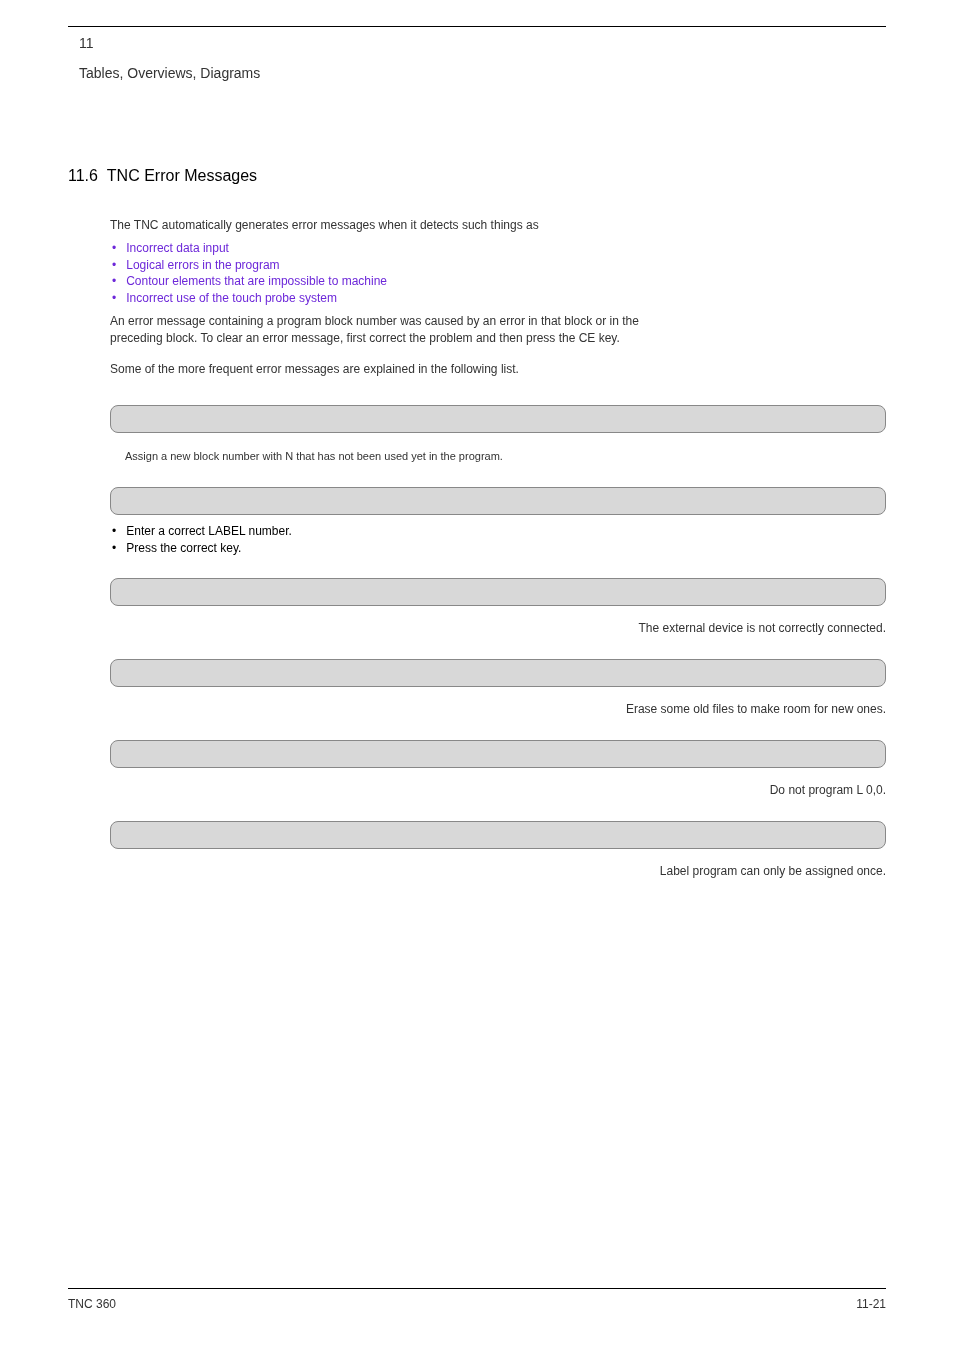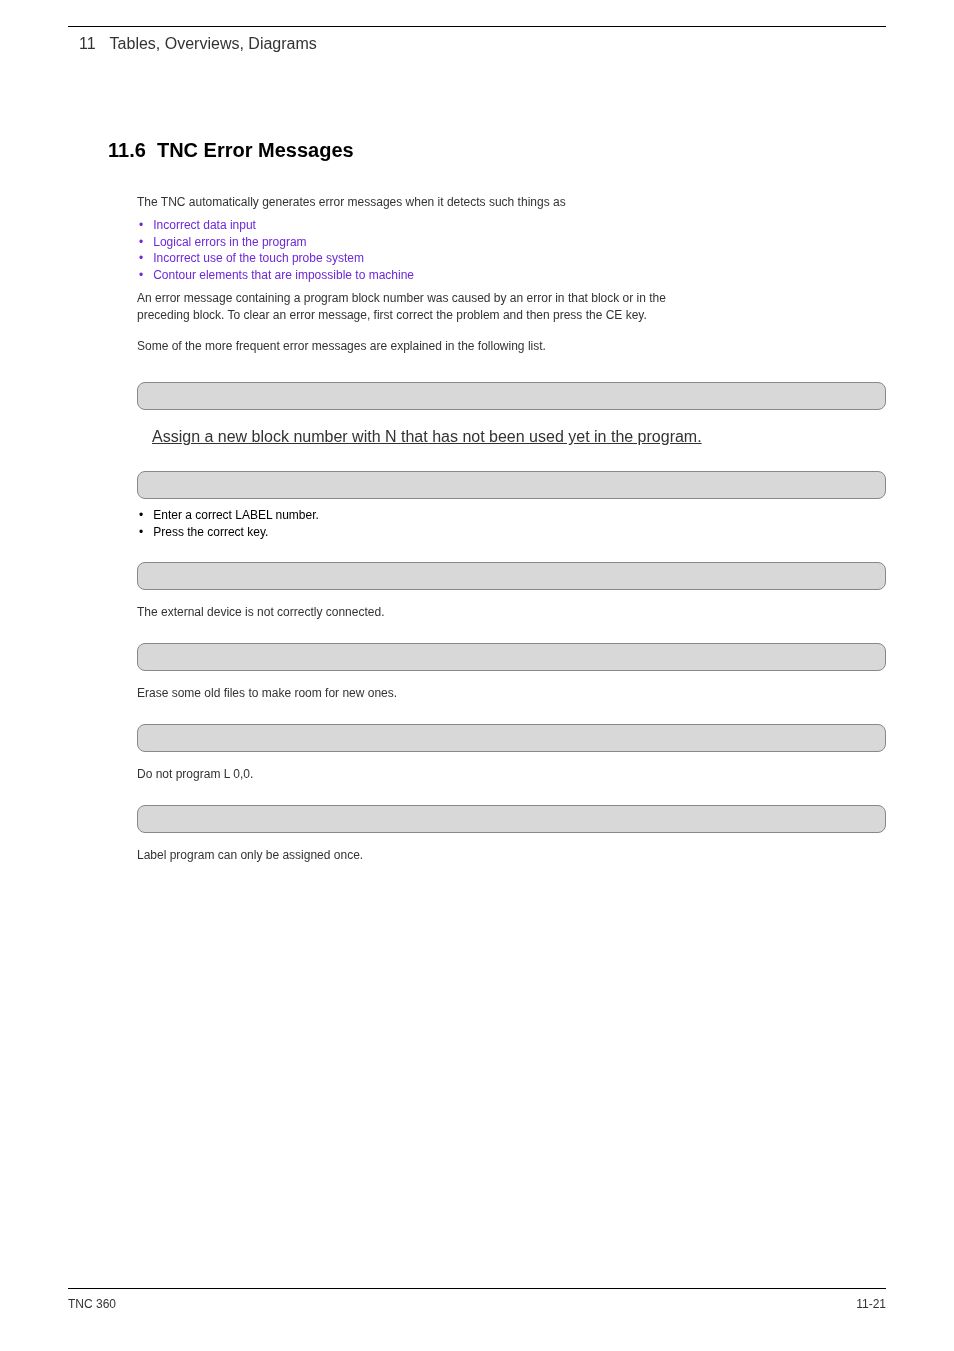--- a/index.html
+++ b/index.html
@@ -21,34 +21,34 @@
       display: flex;
       flex-direction: column;
     }
     .header-line {
       border-top: 1px solid #000;
       margin-bottom: 8px;
     }
     .header-row {
       display: flex;
       gap: 14px;
-      font-size: 16px;
+      font-size: 14px;
       font-weight: 300;
       color: #333;
       margin-left: 11px;
+      flex-direction: column;
     }
     .section-heading {
       margin-top: 86px;
-      font-size: 20px;
-      font-weight: bold;
+      font-size: 16px;
+      font-weight: normal;
       color: #000;
-      margin-left: 40px;
     }
     .content-indent {
-      margin-left: 69px;
+      margin-left: 42px;
       margin-right: 0;
     }
     .intro-text {
       margin-top: 32px;
       font-size: 12px;
       font-weight: 300;
       color: #333;
       line-height: 1.4;
     }
     .bullet-list {
@@ -82,33 +82,33 @@
       background: #d8d8d8;
       border: 1px solid #888;
       border-radius: 8px;
       height: 28px;
     }
     .message-box.tight {
       margin-top: 22px;
     }
     .explanation {
       margin-top: 16px;
-      font-size: 16px;
+      font-size: 11px;
       font-weight: 300;
       color: #333;
       line-height: 1.4;
       margin-left: 15px;
-      text-decoration: underline;
     }
     .explanation-left {
       margin-top: 14px;
       font-size: 12px;
       font-weight: 300;
       color: #333;
       line-height: 1.4;
+      text-align: right;
     }
     .explanation-list {
       margin-top: 8px;
       font-size: 12px;
       font-weight: 300;
       color: #000000;
       line-height: 1.4;
       list-style: none;
     }
     .explanation-list li::before {
@@ -144,22 +144,22 @@
 
   <h1 class="section-heading">
     <span>11.6</span>&nbsp;&nbsp;<span>TNC Error Messages</span>
   </h1>
 
   <div class="content-indent">
     <p class="intro-text">The TNC automatically generates error messages when it detects such things as</p>
     <ul class="bullet-list">
       <li>Incorrect data input</li>
       <li>Logical errors in the program</li>
+      <li>Contour elements that are impossible to machine</li>
       <li>Incorrect use of the touch probe system</li>
-      <li>Contour elements that are impossible to machine</li>
     </ul>
     <p class="para" style="max-width:530px;">An error message containing a program block number was caused by an error in that block or in the preceding block. To clear an error message, first correct the problem and then press the CE key.</p>
     <p class="para" style="margin-top:14px; max-width:530px;">Some of the more frequent error messages are explained in the following list.</p>
   </div>
 
 
   <div class="content-indent">
 
     <div class="message-box"></div>
     <p class="explanation">Assign a new block number with N that has not been used yet in the program.</p>

